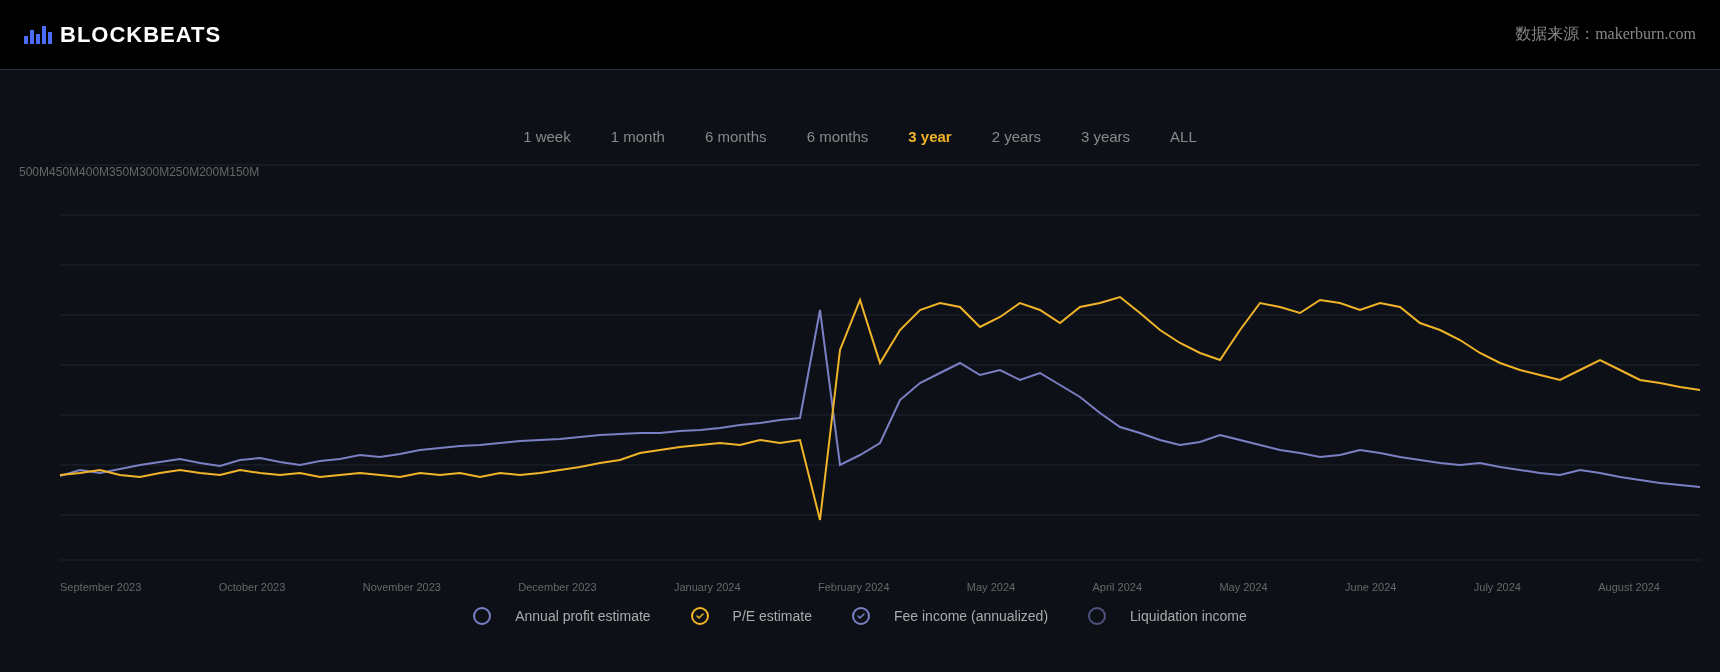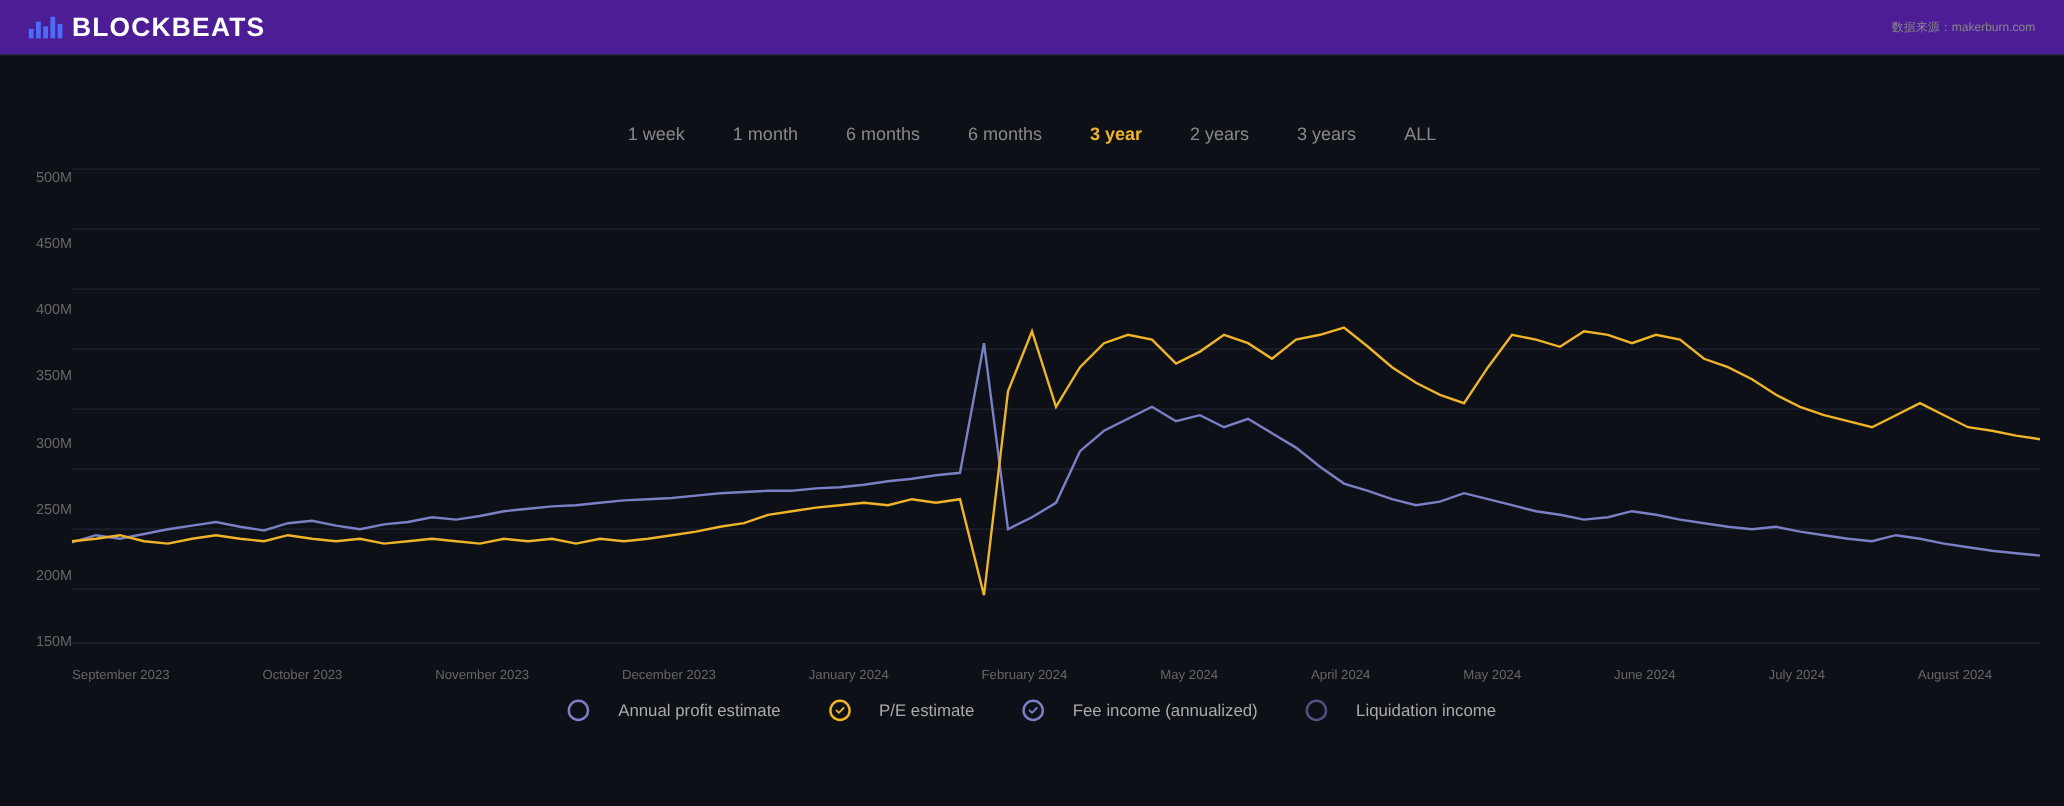--- a/index.html
+++ b/index.html
@@ -9,23 +9,23 @@
       background: #0d1117;
       font-family: -apple-system, BlinkMacSystemFont, 'Segoe UI', sans-serif;
       overflow: hidden;
       color: #ccc;
     }
 
     .header {
       display: flex;
       align-items: center;
       justify-content: space-between;
-      background: #4c1d95;
+      background: #000000;
       padding: 10px 24px;
-      height: 46px;
+      height: 70px;
       border-bottom: 1px solid #2a2f3e;
     }
 
     .logo {
       display: flex;
       align-items: center;
       gap: 8px;
     }
 
     .logo-bars {
@@ -41,21 +41,22 @@
 
     .logo-text {
       color: #fff;
       font-size: 22px;
       font-weight: 700;
       letter-spacing: 1px;
     }
 
     .source-text {
       color: #888;
-      font-size: 10px;
+      font-size: 16px;
+      font-family: Liberation Serif, serif;
     }
 
     .chart-container {
       position: relative;
       background: #0d1117;
       width: 100%;
       height: 614px;
       margin-top: 40px;
     }
 
@@ -79,25 +80,25 @@
     }
 
     .chart-area {
       position: relative;
       margin: 0 0 0 0;
       height: 420px;
     }
 
     .y-axis {
       position: absolute;
-      left: 30px;
+      left: 19px;
       top: 0;
       height: 100%;
       display: flex;
-      flex-direction: column;
+      flex-direction: row;
       justify-content: space-between;
       padding: 10px 0;
     }
 
     .y-label {
       color: #666;
       font-size: 12px;
     }
 
     .x-axis {

